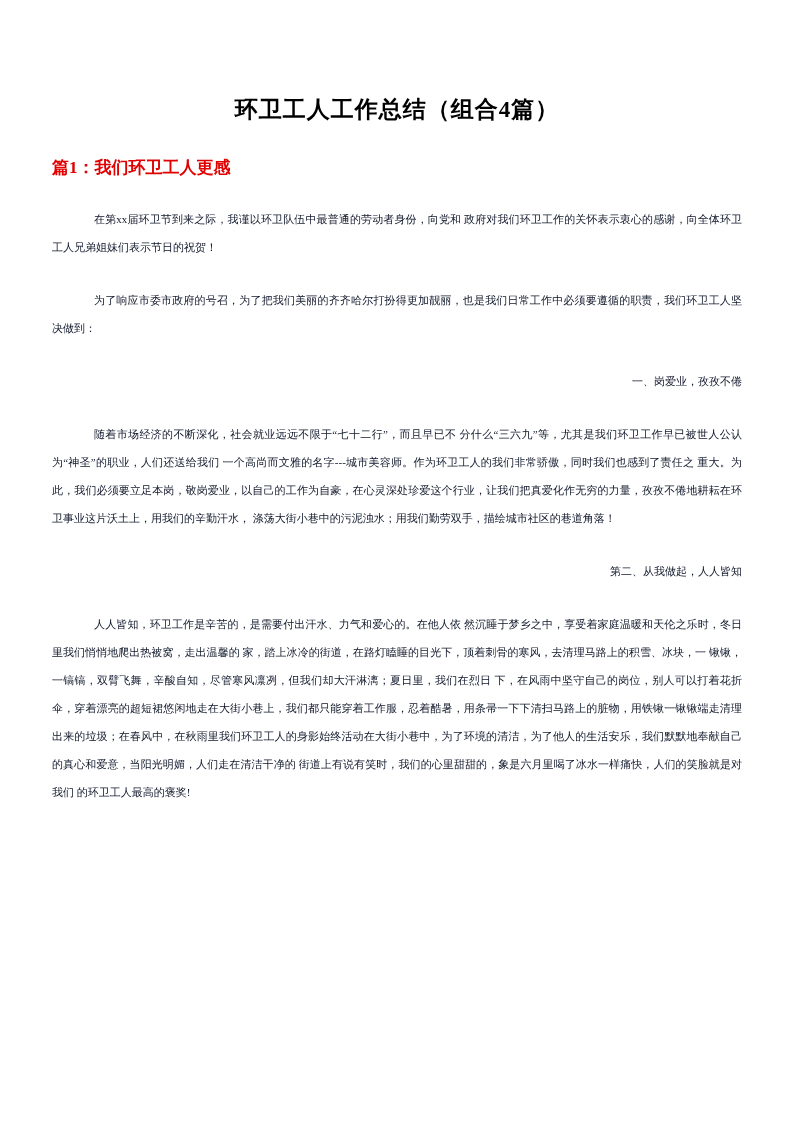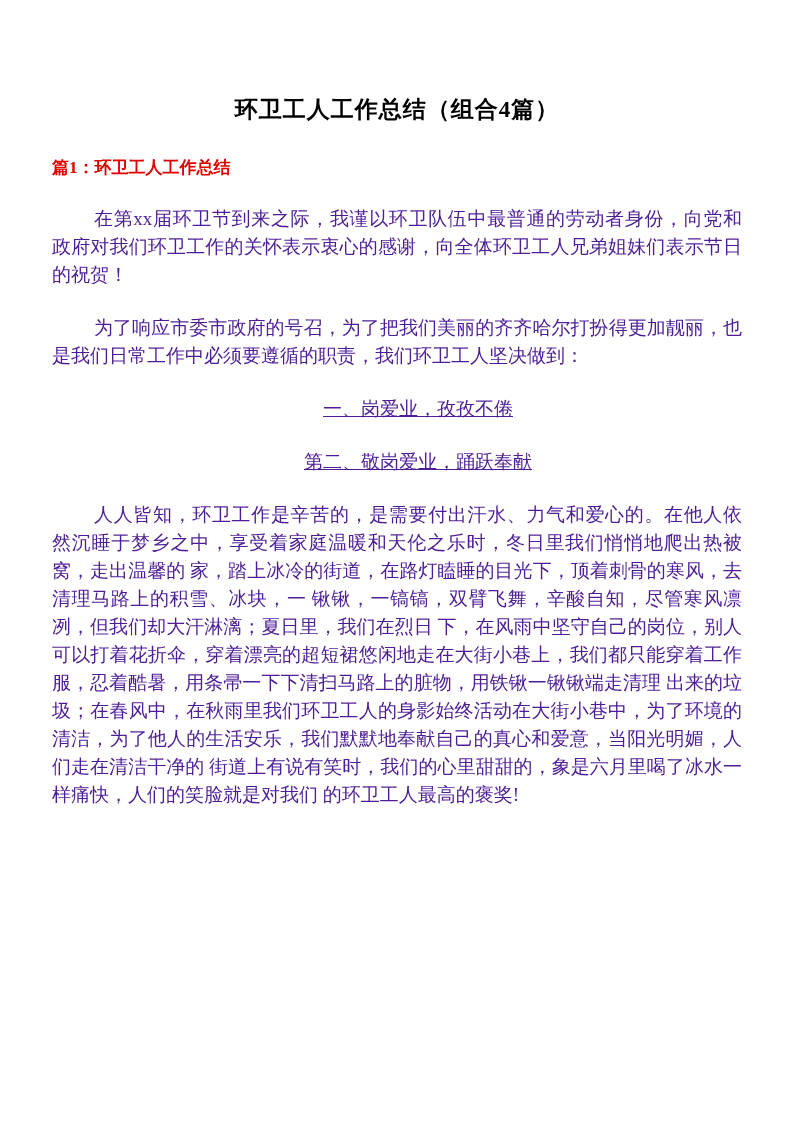--- a/index.html
+++ b/index.html
@@ -30,38 +30,38 @@
   }
   .section-heading {
     margin: 26px 0 0 0;
     font-size: 17px;
     line-height: 25px;
     font-weight: 700;
     color: #e00000;
   }
   .body-para {
     margin: 25px 0;
-    font-size: 19px;
+    font-size: 11px;
     line-height: 28px;
     text-align: justify;
     text-indent: 42px;
-    color: #4c1d95;
+    color: #0f172a;
     word-break: break-all;
   }
   .subhead {
-    text-align: center;
-    text-decoration: underline;
+    text-align: right;
   }
 </style>
 </head>
 <body>
 
 <div class="page">
   <h1 class="doc-title">环卫工人工作总结（组合4篇）</h1>
-  <h2 class="section-heading">篇1：环卫工人工作总结</h2>
+  <h2 class="section-heading">篇1：我们环卫工人更感</h2>
 
   <p class="body-para">在第xx届环卫节到来之际，我谨以环卫队伍中最普通的劳动者身份，向党和 政府对我们环卫工作的关怀表示衷心的感谢，向全体环卫工人兄弟姐妹们表示节日的祝贺！</p>
   <p class="body-para">为了响应市委市政府的号召，为了把我们美丽的齐齐哈尔打扮得更加靓丽，也是我们日常工作中必须要遵循的职责，我们环卫工人坚决做到：</p>
   <p class="body-para subhead">一、岗爱业，孜孜不倦</p>
-  <p class="body-para subhead">第二、敬岗爱业，踊跃奉献</p>
+  <p class="body-para">随着市场经济的不断深化，社会就业远远不限于“七十二行”，而且早已不 分什么“三六九”等，尤其是我们环卫工作早已被世人公认为“神圣”的职业，人们还送给我们 一个高尚而文雅的名字---城市美容师。作为环卫工人的我们非常骄傲，同时我们也感到了责任之 重大。为此，我们必须要立足本岗，敬岗爱业，以自己的工作为自豪，在心灵深处珍爱这个行业，让我们把真爱化作无穷的力量，孜孜不倦地耕耘在环卫事业这片沃土上，用我们的辛勤汗水， 涤荡大街小巷中的污泥浊水；用我们勤劳双手，描绘城市社区的巷道角落！</p>
+  <p class="body-para subhead">第二、从我做起，人人皆知</p>
   <p class="body-para">人人皆知，环卫工作是辛苦的，是需要付出汗水、力气和爱心的。在他人依 然沉睡于梦乡之中，享受着家庭温暖和天伦之乐时，冬日里我们悄悄地爬出热被窝，走出温馨的 家，踏上冰冷的街道，在路灯瞌睡的目光下，顶着刺骨的寒风，去清理马路上的积雪、冰块，一 锹锹，一镐镐，双臂飞舞，辛酸自知，尽管寒风凛冽，但我们却大汗淋漓；夏日里，我们在烈日 下，在风雨中坚守自己的岗位，别人可以打着花折伞，穿着漂亮的超短裙悠闲地走在大街小巷上，我们都只能穿着工作服，忍着酷暑，用条帚一下下清扫马路上的脏物，用铁锹一锹锹端走清理 出来的垃圾；在春风中，在秋雨里我们环卫工人的身影始终活动在大街小巷中，为了环境的清洁，为了他人的生活安乐，我们默默地奉献自己的真心和爱意，当阳光明媚，人们走在清洁干净的 街道上有说有笑时，我们的心里甜甜的，象是六月里喝了冰水一样痛快，人们的笑脸就是对我们 的环卫工人最高的褒奖!</p>
 
 </div>
 
 </body></html>

